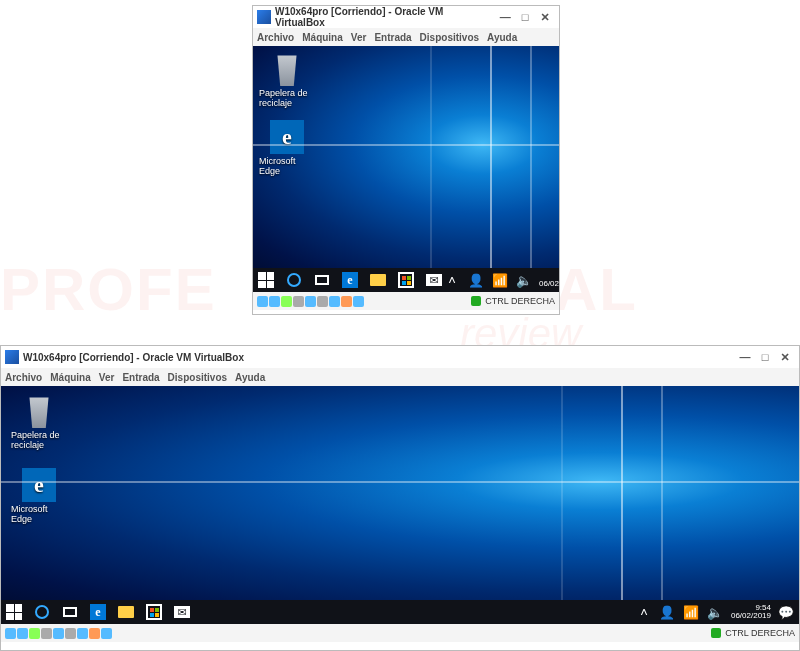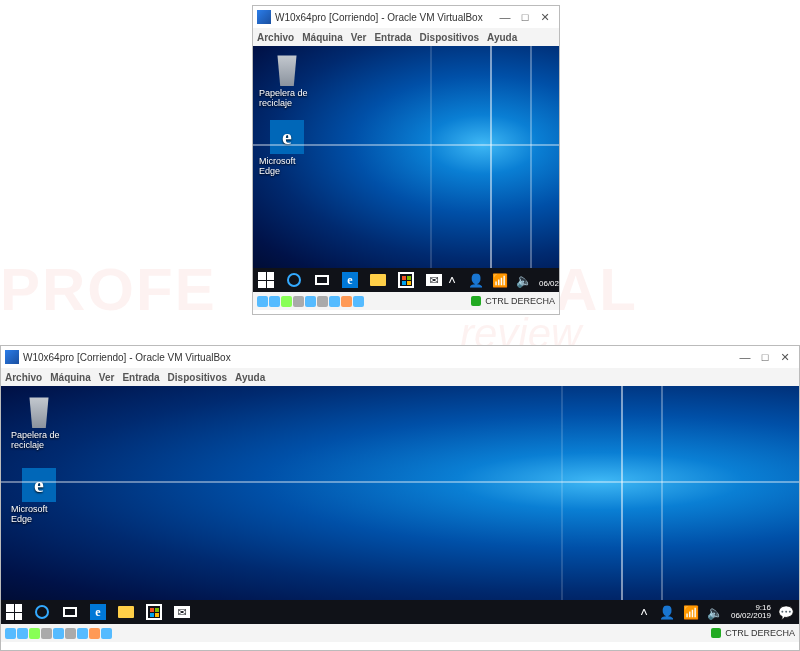--- a/index.html
+++ b/index.html
@@ -13,21 +13,21 @@
   }
   .wm { position:absolute; font-size:60px; font-weight:700; color:rgba(230,90,80,0.08); letter-spacing:2px; }
   .wm1 { left:0; top:255px; }
   .wm2 { left:460px; top:255px; }
   .wm3 { position:absolute; left:460px; top:310px; font-size:42px; font-style:italic; color:rgba(230,90,80,0.08); }
 
   .vm-window { position:absolute; background:#fff; border:1px solid #bbb; }
   .vm-top { left:252px; top:5px; width:308px; height:310px; }
   .vm-bottom { left:0; top:345px; width:800px; height:306px; }
 
-  .titlebar { height:22px; background:#fff; display:flex; align-items:center; font-size:10px; padding:0 4px; color:#333; }
+  .titlebar { height:22px; background:#fff; display:flex; align-items:center; font-size:10px; padding:0 4px; color:#333;font-weight:bold; }
   .titlebar .icon { width:14px; height:14px; background:linear-gradient(135deg,#2b7de9,#1a4fa0); margin-right:4px; display:inline-block; }
   .titlebar .spacer { flex:1; }
   .winbtn { width:20px; height:18px; display:flex; align-items:center; justify-content:center; font-size:11px; color:#555; }
 
   .menubar { height:18px; background:#f4f4f4; display:flex; align-items:center; font-size:10px; color:#555; padding:0 4px; gap:8px;font-weight:bold; }
   .menuitem { cursor:default; }
 
   .vm-desktop {
     position:relative;
     background: radial-gradient(ellipse 120% 80% at 75% 40%, #3fb8f5 0%, #0a7fd4 15%, #0050a8 35%, #002a70 58%, #001248 78%, #000720 100%);
@@ -219,21 +219,21 @@
         <div class="tb-btn">
             <div class="ic-mail">✉</div>
           </div>
       </div>
       <div class="tb-right">
         <span class="tb-btn">˄</span>
         <span class="tb-btn">👤</span>
         <span class="tb-btn">📶</span>
         <span class="tb-btn">🔈</span>
         <div class="clock">
-          <div>9:16</div>
+          <div>9:54</div>
           <div>06/02/2019</div>
         </div>
         <span class="tb-btn">💬</span>
       </div>
     </div>
   </div>
   <div class="statusbar">
     <div class="mini">
       <span style="background:#5bf"></span>
         <span style="background:#5bf"></span>

